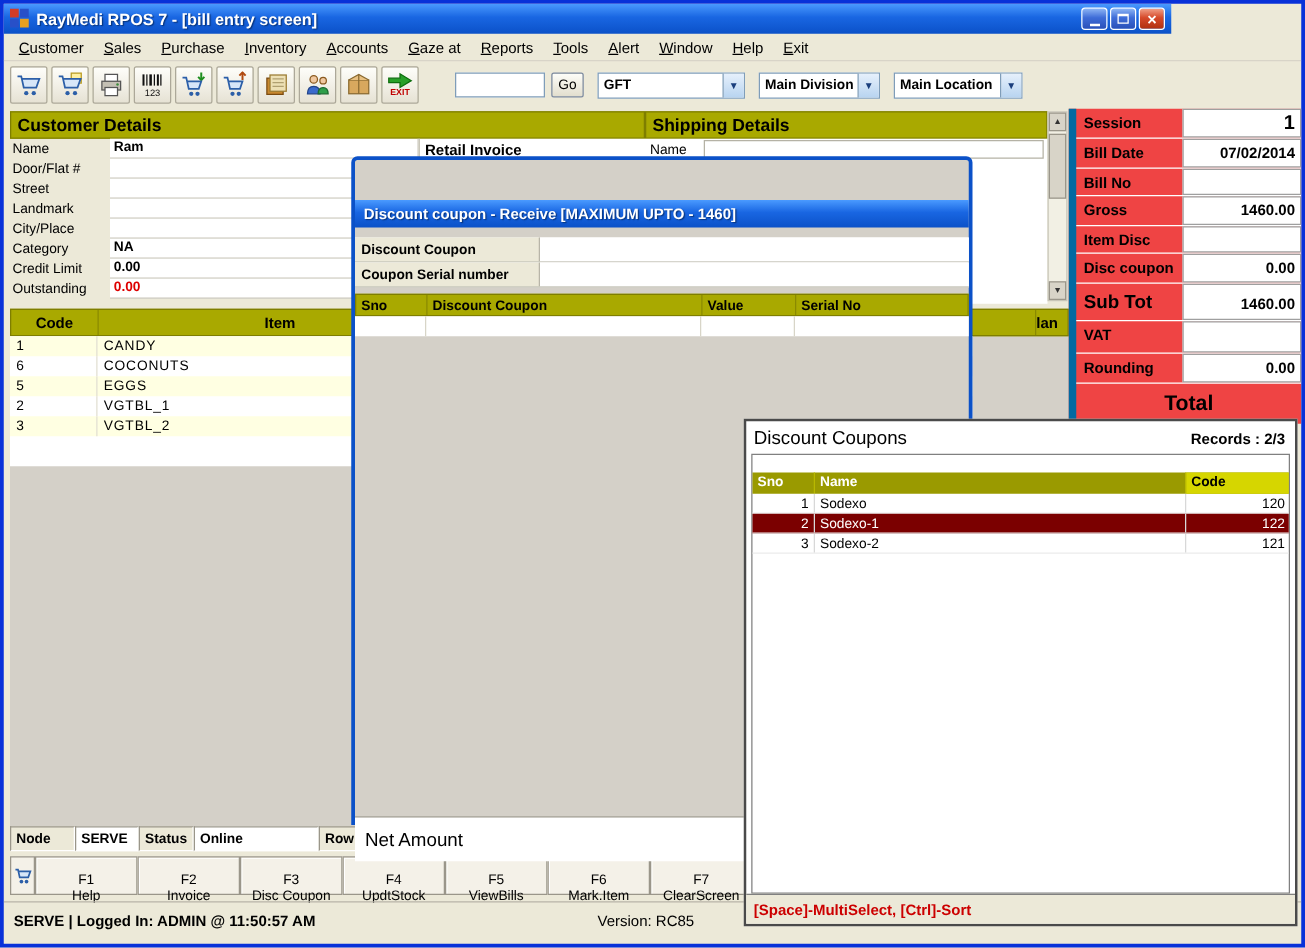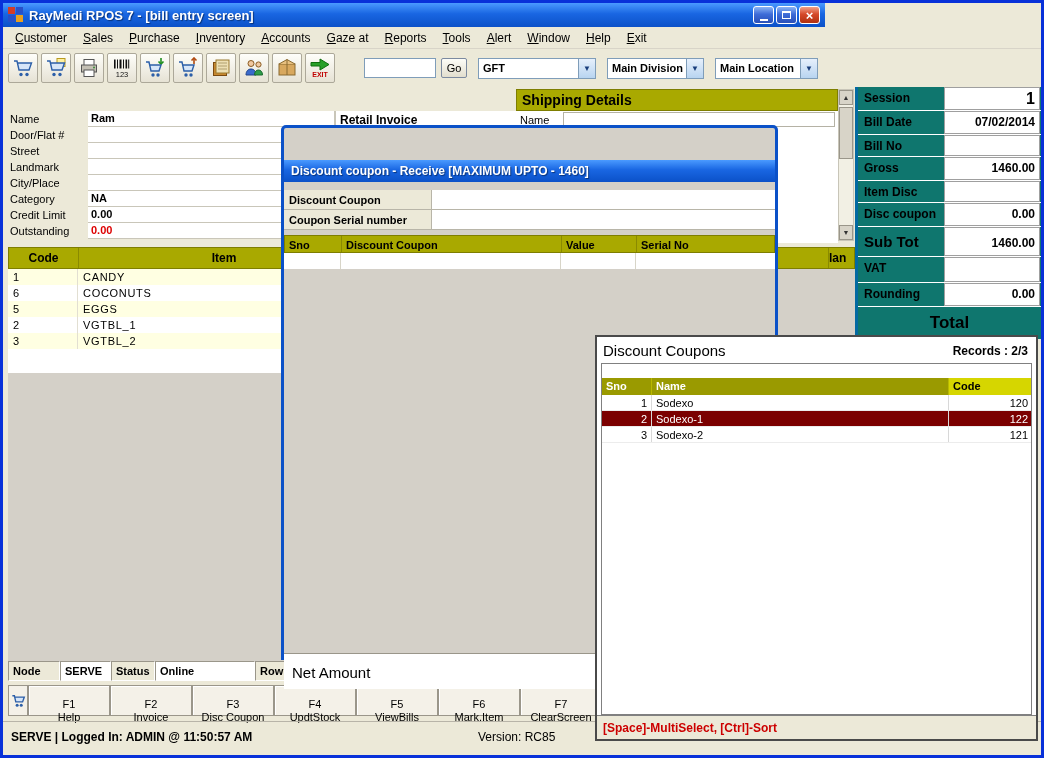--- a/index.html
+++ b/index.html
@@ -2,21 +2,21 @@
 <html><head>
 <meta charset="utf-8">
 <style>
   * { margin:0; padding:0; box-sizing:border-box; }
   html,body { width:1044px; height:758px; }
   body { font-family:"Liberation Sans","DejaVu Sans",sans-serif; font-size:11px; color:#000; background:#ECE9D8; }
   .abs { position:absolute; }
   .window { position:relative; width:1044px; height:758px; border:3px solid #0831D9; background:#ECE9D8; overflow:hidden; }
 
   
-  .titlebar { left:0; top:0; width:822px; height:24px;
+  .titlebar { left:0; top:0; width:934px; height:24px;
     background:linear-gradient(180deg,#4A9AFF 0%,#1966E2 45%,#0B51C8 100%);
     display:flex; align-items:center; padding:0 5px; gap:5px; }
   .titlebar .title { color:#fff; font-weight:bold; font-size:13px; text-shadow:1px 1px 1px #08337A; flex:1; }
   .appicon { width:16px; height:16px; display:grid; grid-template-columns:7px 7px; grid-template-rows:7px 7px; gap:1px; }
   .appicon span { display:block; }
   .winbtns { display:flex; gap:2px; }
   .winbtn { width:21px; height:18px; border:1px solid #fff; border-radius:3px;
     background:linear-gradient(180deg,#8CB4F4,#3E6CD8 45%,#2A50B8);
     color:#fff; display:flex; align-items:center; justify-content:center; font-size:13px; font-weight:bold; cursor:default; }
   .winbtn.close { background:linear-gradient(180deg,#F0A088,#D6492A 45%,#B03010); }
@@ -54,21 +54,21 @@
   .ihdr .hc { width:70px; text-align:center; padding-top:3px; border-right:1px solid #8A8A00; }
   .ihdr .hi { width:290px; text-align:center; padding-top:3px; }
   .ihdr .hl { margin-left:auto; width:26px; padding-top:3px; border-left:1px solid #8A8A00; }
   .iwhite { position:absolute; left:0; top:22px; width:770px; height:104px; background:#fff; }
   .irow { position:absolute; left:0; width:770px; height:16px; display:flex; font-size:11px; }
   .irow .ic { width:70px; padding:2px 0 0 5px; border-right:1px solid #E2DFD2; }
   .irow .ii { padding:2px 0 0 5px; letter-spacing:0.7px; }
   .istripe { background:#FFFFE2; }
 
   
-  .sumpanel { left:852px; top:84px; width:186px; height:252px; background:#0f766e; border-left:3px solid #0369a1; }
+  .sumpanel { left:852px; top:84px; width:186px; height:252px; background:#ef4444; border-left:6px solid #0369a1; }
   .srow { display:flex; border-bottom:1px solid #fff; }
   .slab { width:86px; font-weight:bold; font-size:12px; padding:4px 0 0 6px; }
   .sval { width:96px; background:#fff; border:1px solid #9F9F9F; font-weight:bold; font-size:12px; text-align:right; padding:3px 4px 0 0; }
   .stotal { height:32px; display:flex; align-items:center; justify-content:center; font-size:17px; font-weight:bold; }
 
   
   .vscroll { left:835px; top:86px; width:16px; height:152px; background:#F2F0E4; border:1px solid #C8C5B8; display:flex; flex-direction:column; align-items:center; }
   .sbtn { width:14px; height:15px; background:#D8D4C8; border:1px solid #9A968A; font-size:7px; text-align:center; line-height:13px; color:#333; }
   .sthumb { width:14px; height:52px; background:#D8D4C8; border:1px solid #9A968A; margin-top:2px; }
   .sspacer { flex:1; }
@@ -250,20 +250,21 @@
     <div class="combo" style="width:97px">
       <span class="cvaltxt">Main Division</span>
       <span class="carrow">▼</span>
     </div>
     <div class="combo" style="width:103px">
       <span class="cvaltxt">Main Location</span>
       <span class="carrow">▼</span>
     </div>
   </div>
 
+  <div class="shdr abs" style="left:5px;top:86px;width:508px">Customer Details</div>
   <div class="shdr abs" style="left:513px;top:86px;width:322px">Shipping Details</div>
 
   <div class="abs" style="left:332px;top:108px;width:503px;height:132px;background:#fff;border-left:1px solid #C9C6B9"></div>
   <div class="abs" style="left:337px;top:110px;font-weight:bold;font-size:12px">Retail Invoice</div>
   <div class="abs" style="left:517px;top:111px;font-size:11px">Name</div>
   <div class="abs" style="left:560px;top:109px;width:272px;height:15px;background:#fff;border:1px solid #B5B2A5"></div>
 
   <div class="crow" style="top:108px">
       <div class="clab">Name</div>
       <div class="cfv">Ram</div>

